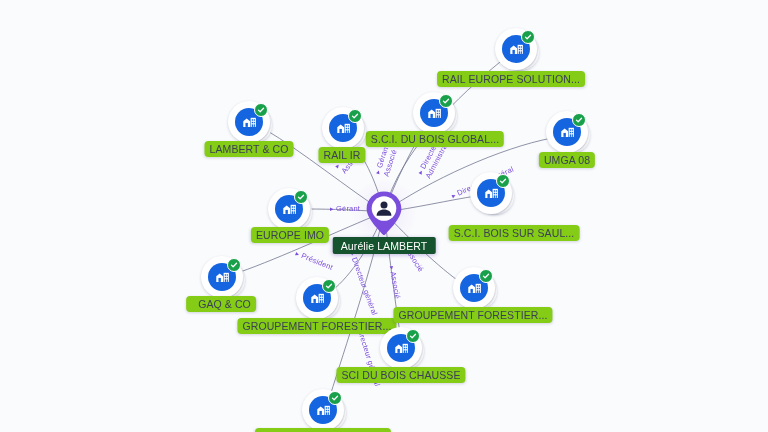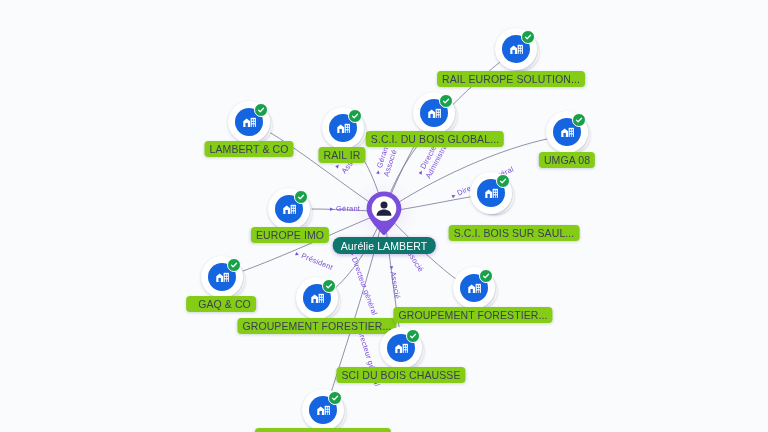--- a/index.html
+++ b/index.html
@@ -84,23 +84,23 @@
     width:68px; height:68px; border-radius:50%;
     background:radial-gradient(circle, rgba(124,77,221,.10) 0%, rgba(124,77,221,0) 70%);
   }
   .pin {
     position:absolute; left:-19px; top:-22px;
     width:38px; height:46px;
   }
   .pin svg { width:38px; height:46px; display:block; }
   .person-label {
     position:absolute;
-    background:#0f766e;
+    background:#14532d;
     color:#ffffff;
-    border-radius:8px;
+    border-radius:2px;
     padding:2.5px 8px;
     font-size:10.5px;
     white-space:nowrap;
     transform:translateX(-50%);
     box-shadow:0 1px 4px rgba(90,50,170,.35);
     letter-spacing:.1px;
   }
 </style>
 </head>
 <body>

